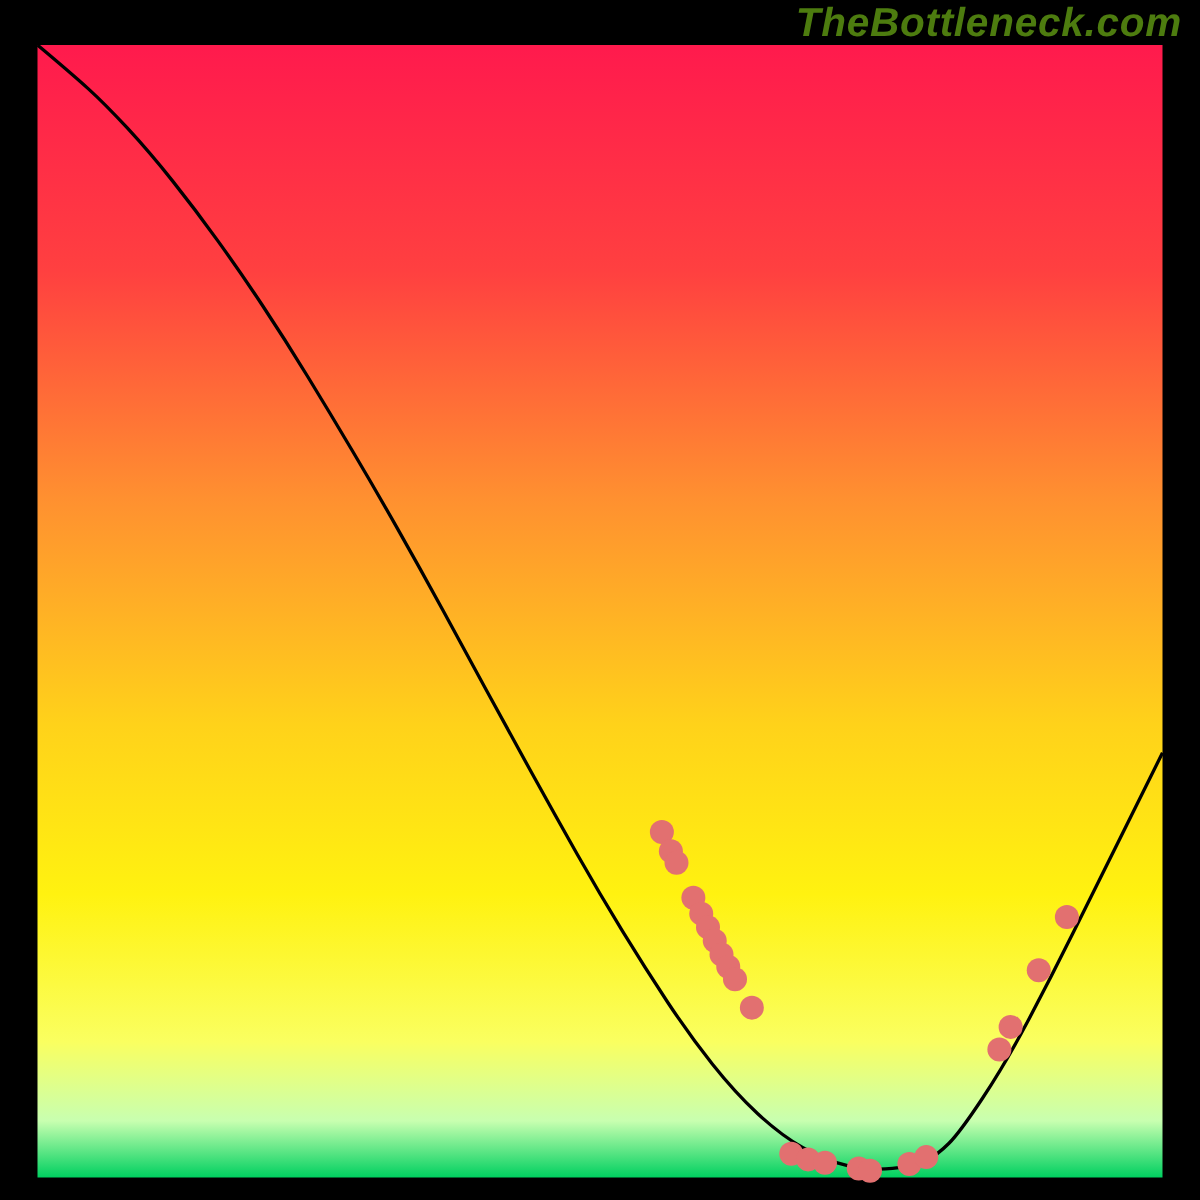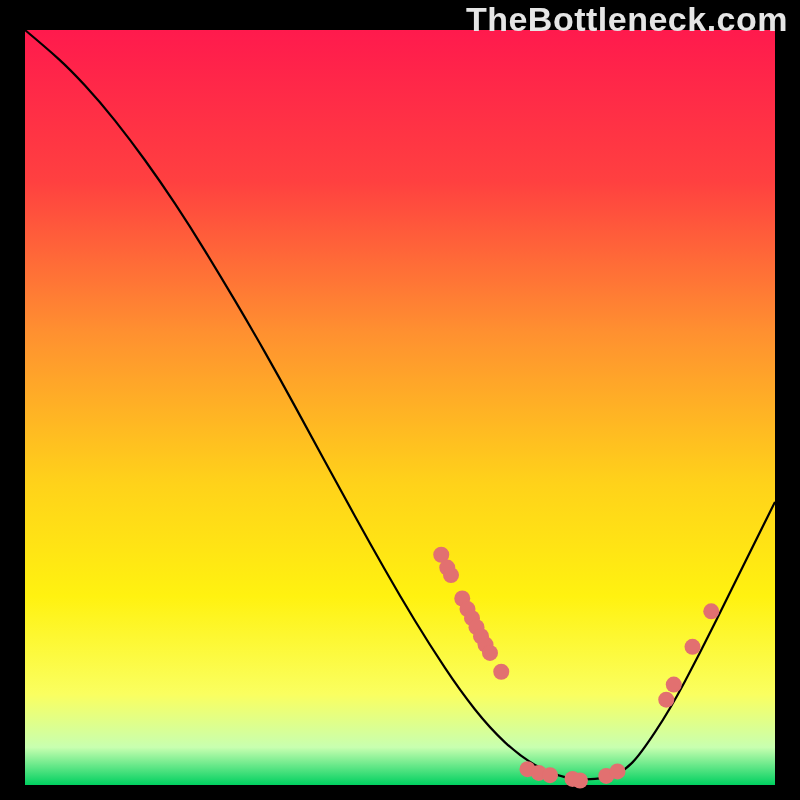--- a/index.html
+++ b/index.html
@@ -13,25 +13,26 @@
   .container {
     position: relative;
     width: 800px;
     height: 800px;
   }
   .watermark {
     position: absolute;
     top: 0;
     right: 12px;
     font-family: Arial, Helvetica, sans-serif;
-    font-size: 34px;
+    font-size: 27px;
     font-weight: bold;
-    color: #e5e5e5;
+    color: #4d7c0f;
     letter-spacing: 0.5px;
     z-index: 5;
+    font-style: italic;
   }
   svg {
     position: absolute;
     top: 0;
     left: 0;
   }
 </style>
 </head>
 <body>
 <div class="container">

